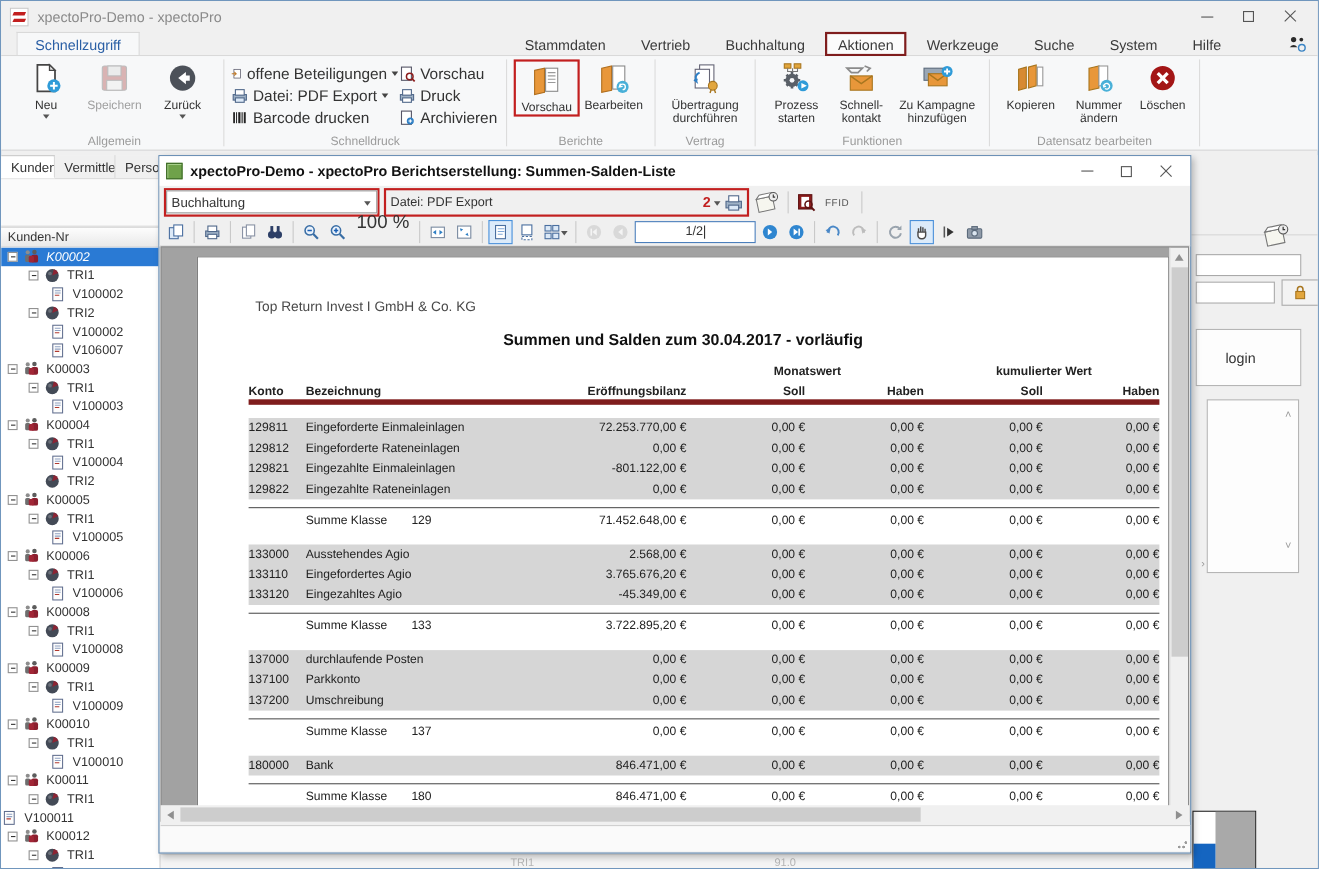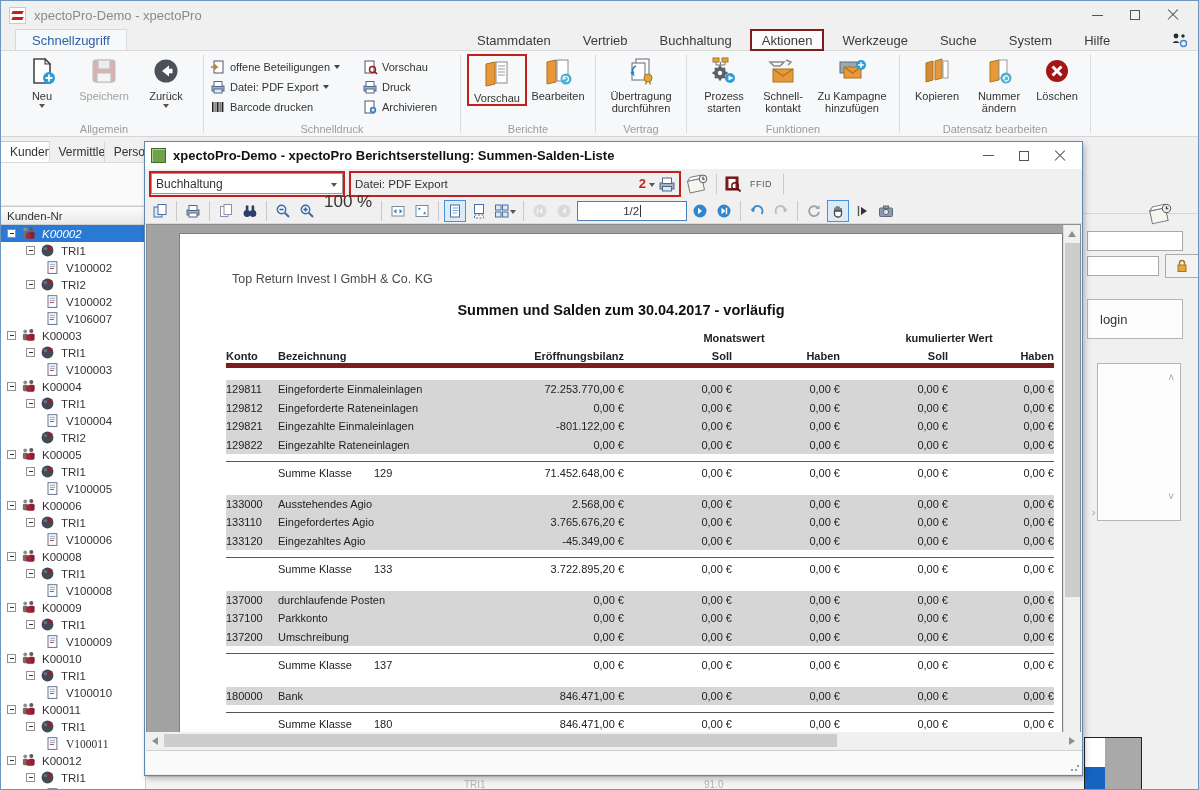--- a/index.html
+++ b/index.html
@@ -43,21 +43,21 @@
   .glabel{ position:absolute; bottom:1px; left:0; width:100%; text-align:center; color:#9b9b9b;
            font-size:11px; white-space:nowrap; }
   .rsep{ width:1px; background:#dcdcdc; margin:3px 0; }
   .bigbtn{ width:62px; display:flex; flex-direction:column; align-items:center; font-size:11px;
            color:#333; text-align:center; line-height:12px; padding-top:2px; cursor:default; }
   .bigbtn .i30{ margin-bottom:4px; }
   .bigbtn.disabled{ color:#a0a0a0; }
   .dd-arrow{ width:0; height:0; border-left:3.5px solid transparent; border-right:3.5px solid transparent;
              border-top:4px solid #555; display:inline-block; margin-top:2px; }
   .smallcol{ display:flex; flex-direction:column; justify-content:flex-start; gap:2px; padding-top:4px; }
-  .smallitem{ display:flex; align-items:center; gap:4px; font-size:11px; height:18px; white-space:nowrap; }
+  .smallitem{ display:flex; align-items:center; gap:4px; font-size:14px; height:18px; white-space:nowrap; }
   .smallitem .dd-arrow{ margin-top:0; border-top-color:#444; }
   .i30{ width:30px; height:30px; } .i16{ width:16px; height:16px; } .i18{ width:18px; height:18px; }
   .redwrap-btn{ border:2px solid #c21f1f; }
 
   
   .sidebar{ position:absolute; left:0; top:140px; width:145px; bottom:0; background:#fafafa; z-index:5; }
   .sidetabs{ display:flex; height:22px; font-size:12px; background:#f0f0f0; border-bottom:1px solid #d9d9d9;}
   .sidetab{ padding:0 9px; display:flex; align-items:center; border-right:1px solid #d9d9d9; color:#333;
             white-space:nowrap; overflow:hidden; }
   .sidetab.active{ background:#fff; border-top:1px solid #c9c9c9; border-bottom:1px solid #fff; }
@@ -77,23 +77,23 @@
   .tlabel{ overflow:hidden; }
 
   
   .bg-right{ position:absolute; left:1082px; top:140px; right:0; bottom:0; background:#f0f0f0; z-index:1; }
   .bg-line{ position:absolute; left:0; right:0; top:72px; height:1px; background:#d6d6d6; }
   .bg-note{ position:absolute; left:64px; top:60px; }
   .bg-field1{ position:absolute; left:4px; top:90px; width:96px; height:20px; background:#fff; border:1px solid #a9a9a9; }
   .bg-field2{ position:absolute; left:4px; top:115px; width:72px; height:20px; background:#fff; border:1px solid #a9a9a9; }
   .bg-lockbtn{ position:absolute; left:82px; top:113px; width:34px; height:24px; background:#f3f3f3;
                border:1px solid #ababab; display:flex; align-items:center; justify-content:center; }
-  .bg-login{ position:absolute; left:4px; top:158px; width:96px; height:40px; background:#fdfdfd;
+  .bg-login{ position:absolute; left:4px; top:158px; width:96px; height:52px; background:#fdfdfd;
              border:1px solid #b5b5b5; font-size:13px; color:#333; display:flex; align-items:center;
-             padding-left:12px; }
+             padding-left:26px; }
   .bg-list{ position:absolute; left:14px; top:222px; width:84px; height:158px; background:#fdfdfd;
             border:1px solid #b5b5b5; }
   .chev{ position:absolute; font-size:10px; color:#9a9a9a; }
   .bg-box{ position:absolute; left:1px; top:596px; width:58px; height:55px; background:#fff;
            border:1.5px solid #222; }
   .bg-box .gray{ position:absolute; right:0; top:0; width:36px; height:100%; background:#a9a9a9; }
   .bg-box .blue{ position:absolute; left:0; bottom:0; width:20px; height:24px; background:#1565c0; }
   .bg-bottomstrip{ position:absolute; left:143px; top:775px; width:939px; height:15px; background:#f4f4f4;
                    border-top:1px solid #d9d9d9; z-index:2; font-size:10px; color:#b5b5b5; }
   .hint1{ position:absolute; left:320px; top:2px; } .hint2{ position:absolute; left:560px; top:2px; }
@@ -718,21 +718,21 @@
         </div>
         <div class="tree-row" style="padding-left: 25px;">
           <span class="expander"></span>
           <svg class="i16" viewBox="0 0 16 16">
             <circle cx="8" cy="8" r="6.3" fill="#434a56"></circle>
             <path d="M8 8 L13.8 5.5 A6.3 6.3 0 0 0 9.5 2 Z" fill="#8c2433"></path>
             <circle cx="5.8" cy="6" r="1.8" fill="#fff" opacity="0.22"></circle>
           </svg>
           <span class="tlabel">TRI1</span>
         </div>
-        <div class="tree-row" style="padding-left: 44px; font-family: Liberation Serif, serif;">
+        <div class="tree-row" style="">
           <svg class="i16" viewBox="0 0 16 16">
             <rect x="3.2" y="1.8" width="9.5" height="12.5" fill="#fdfdfd" stroke="#5d6b8c"></rect>
             <line x1="5.2" y1="4.6" x2="10.8" y2="4.6" stroke="#8ea0c0"></line>
             <line x1="5.2" y1="6.8" x2="10.8" y2="6.8" stroke="#8ea0c0"></line>
             <line x1="5.2" y1="9" x2="9.5" y2="9" stroke="#b0392f"></line>
           </svg>
           <span class="tlabel">V100011</span>
         </div>
         <div class="tree-row" style="padding-left: 6px;">
           <span class="expander"></span>

